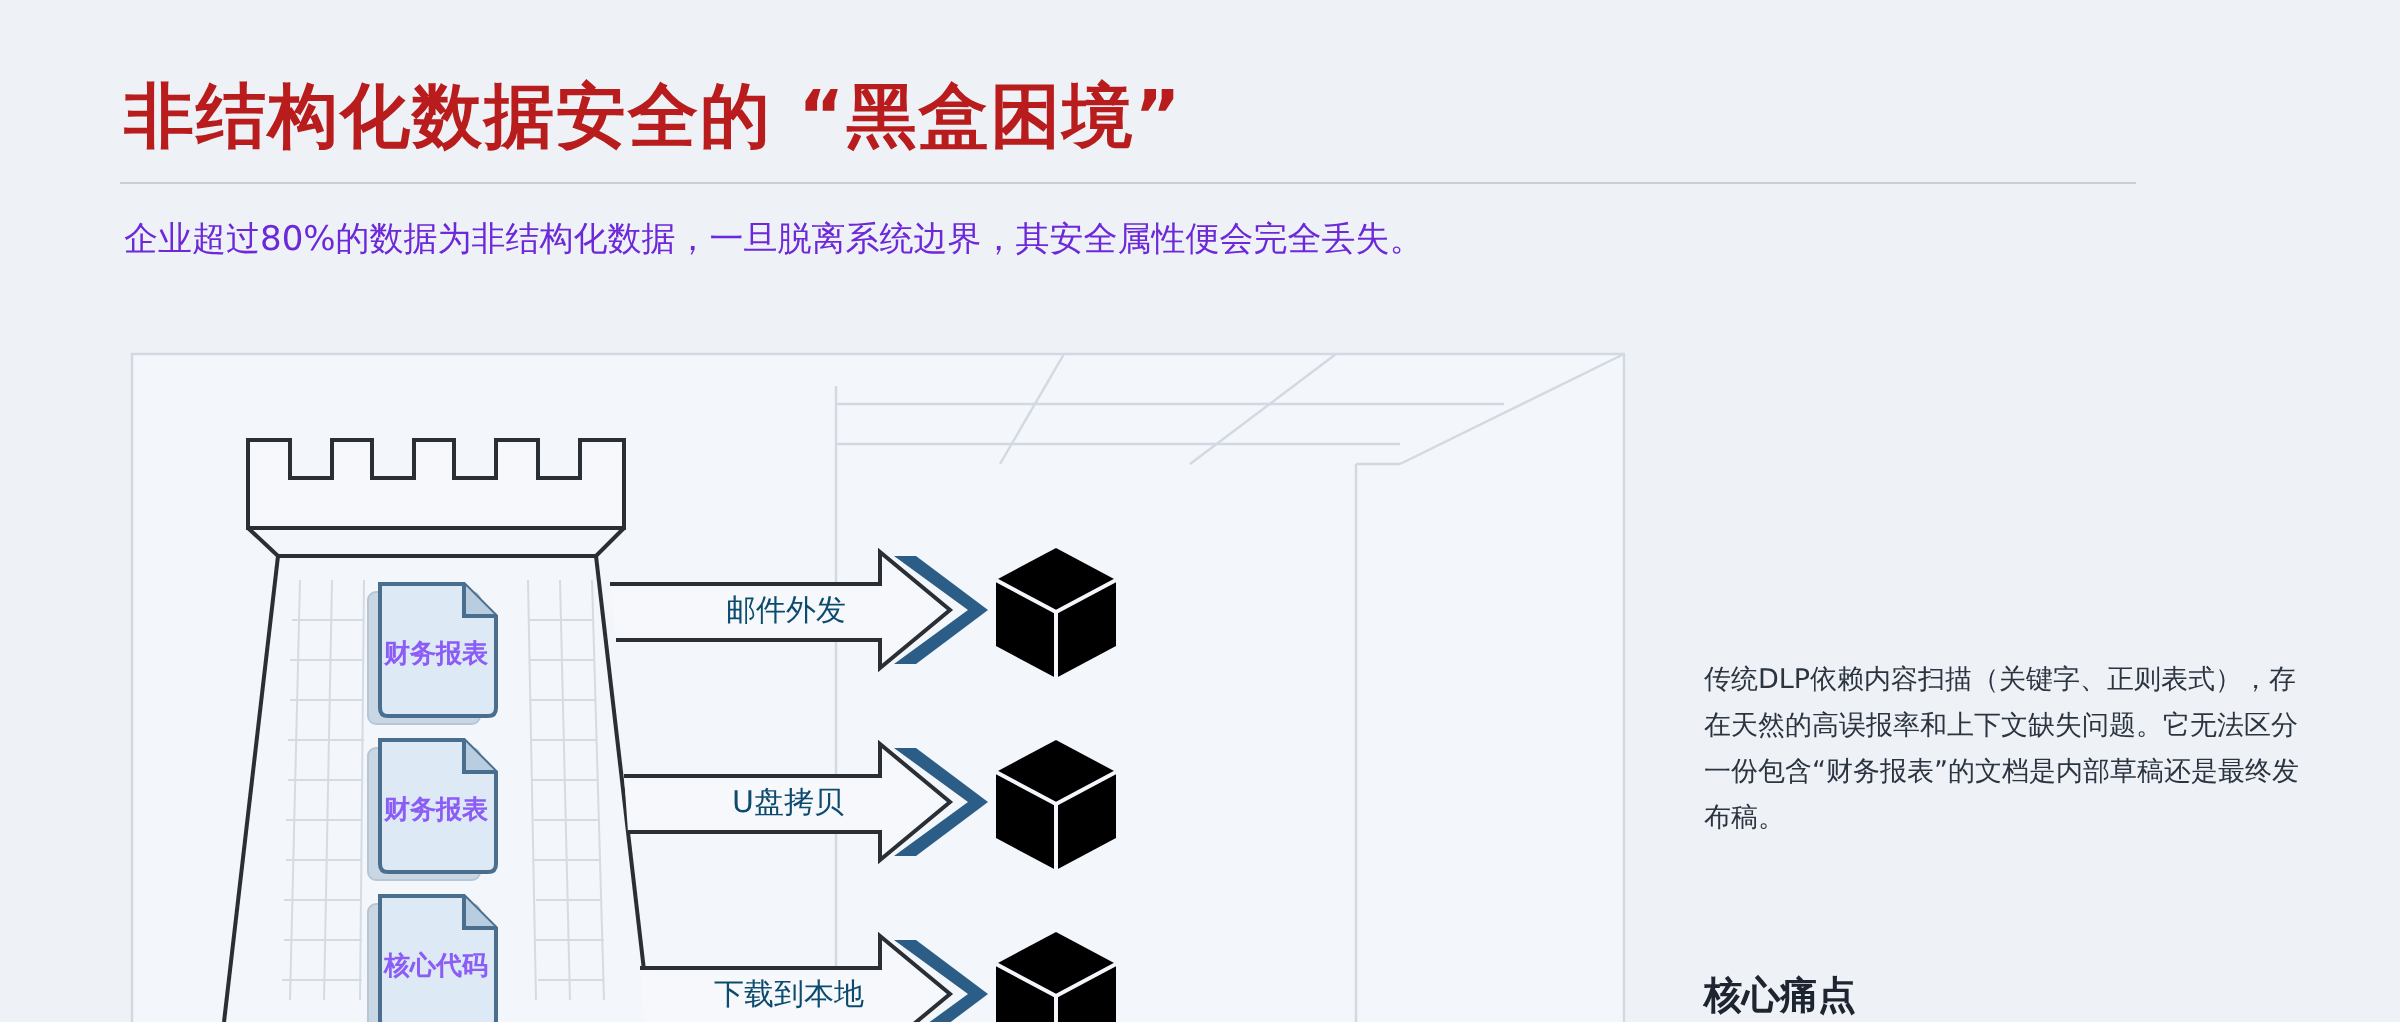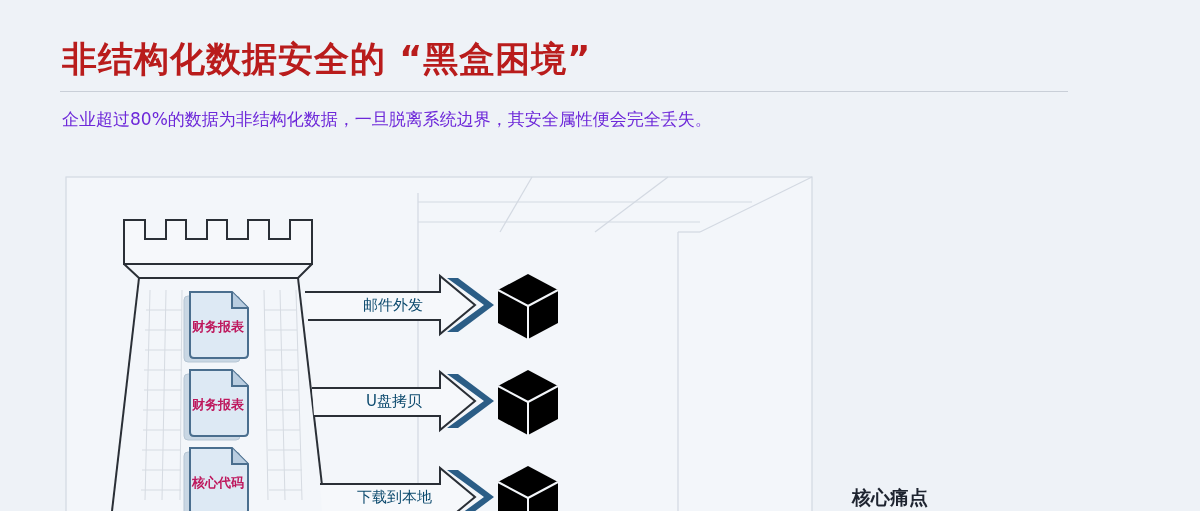--- a/index.html
+++ b/index.html
@@ -22,21 +22,21 @@
   .subtitle {
     position: absolute; left: 62px; top: 108px;
     font-size: 17px; color: #6d28d9; margin: 0;
   }
   .diagram { position: absolute; left: 0; top: 0; width: 830px; height: 511px; }
   .label {
     position: absolute; font-size: 15px; color: #0c4a6e;
     white-space: nowrap;
   }
   .doc-label {
-    position: absolute; font-size: 13px; color: #be185d; font-weight: bold;
+    position: absolute; font-size: 13px; color: #8b5cf6; font-weight: bold;
     white-space: nowrap;
   }
   .panel { position: absolute; left: 852px; width: 300px; }
   .panel h3 {
     margin: 0; font-size: 19px; font-weight: bold; color: #1e2430;
   }
   .panel p {
     margin: 8px 0 0 0; font-size: 13.5px; line-height: 23px; color: #2b3440;
   }
 </style>
@@ -130,16 +130,17 @@
   <span class="doc-label" style="left:192px;top:474px">核心代码</span>
 
   <span class="label" style="left:363px;top:296px">邮件外发</span>
   <span class="label" style="left:366px;top:392px">U盘拷贝</span>
   <span class="label" style="left:357px;top:488px">下载到本地</span>
 </div>
 
 <div class="panel" style="top:180px">
 </div>
 <div class="panel" style="top:321px">
+  <p>传统DLP依赖内容扫描（关键字、正则表式），存在天然的高误报率和上下文缺失问题。它无法区分一份包含“财务报表”的文档是内部草稿还是最终发布稿。</p>
 </div>
 <div class="panel" style="top:485px">
   <h3>核心痛点</h3>
 </div>
 
 </body></html>

